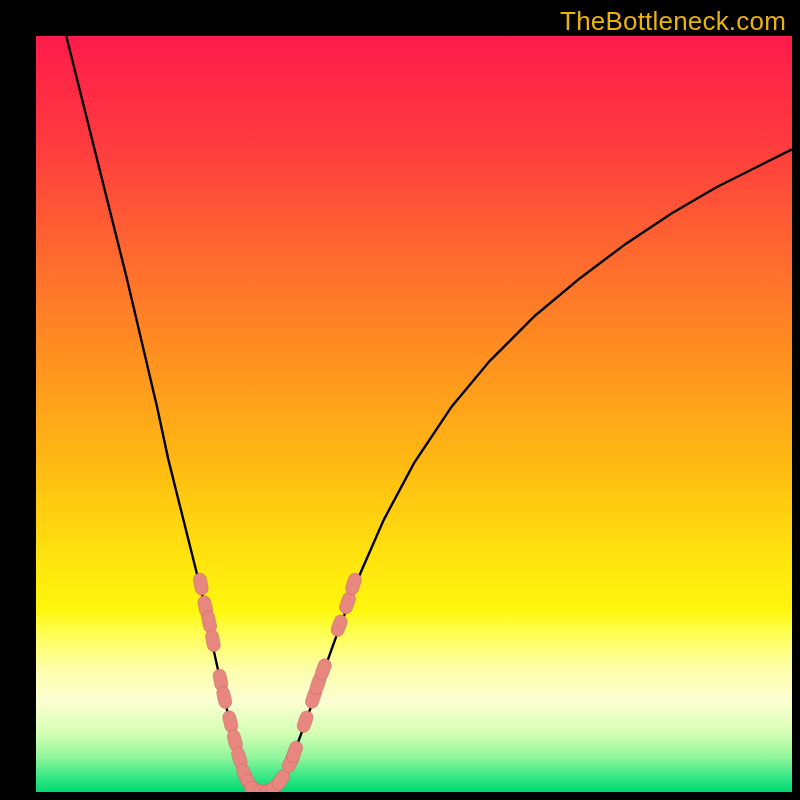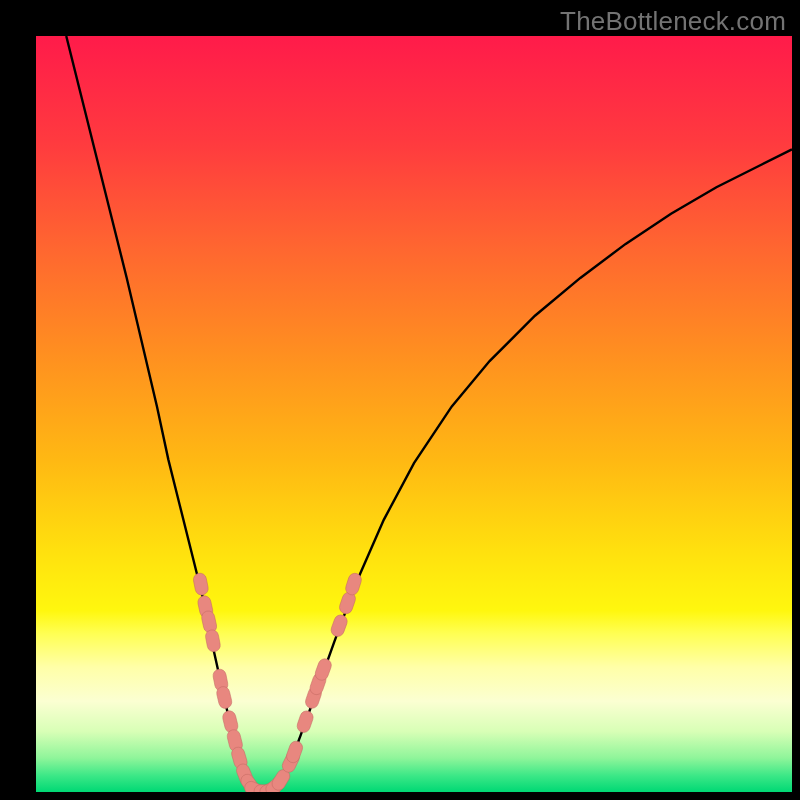--- a/index.html
+++ b/index.html
@@ -28,21 +28,21 @@
     overflow: hidden;
   }
   .gradient {
     position: absolute;
     inset: 0;
   }
   .watermark {
     position: absolute;
     top: 6px;
     right: 14px;
-    color: #737373;
+    color: #eab308;
     font-size: 26px;
     letter-spacing: 0.2px;
     font-weight: 400;
   }
   svg.curve-layer {
     position: absolute;
     inset: 0;
   }
 </style>
 </head>

